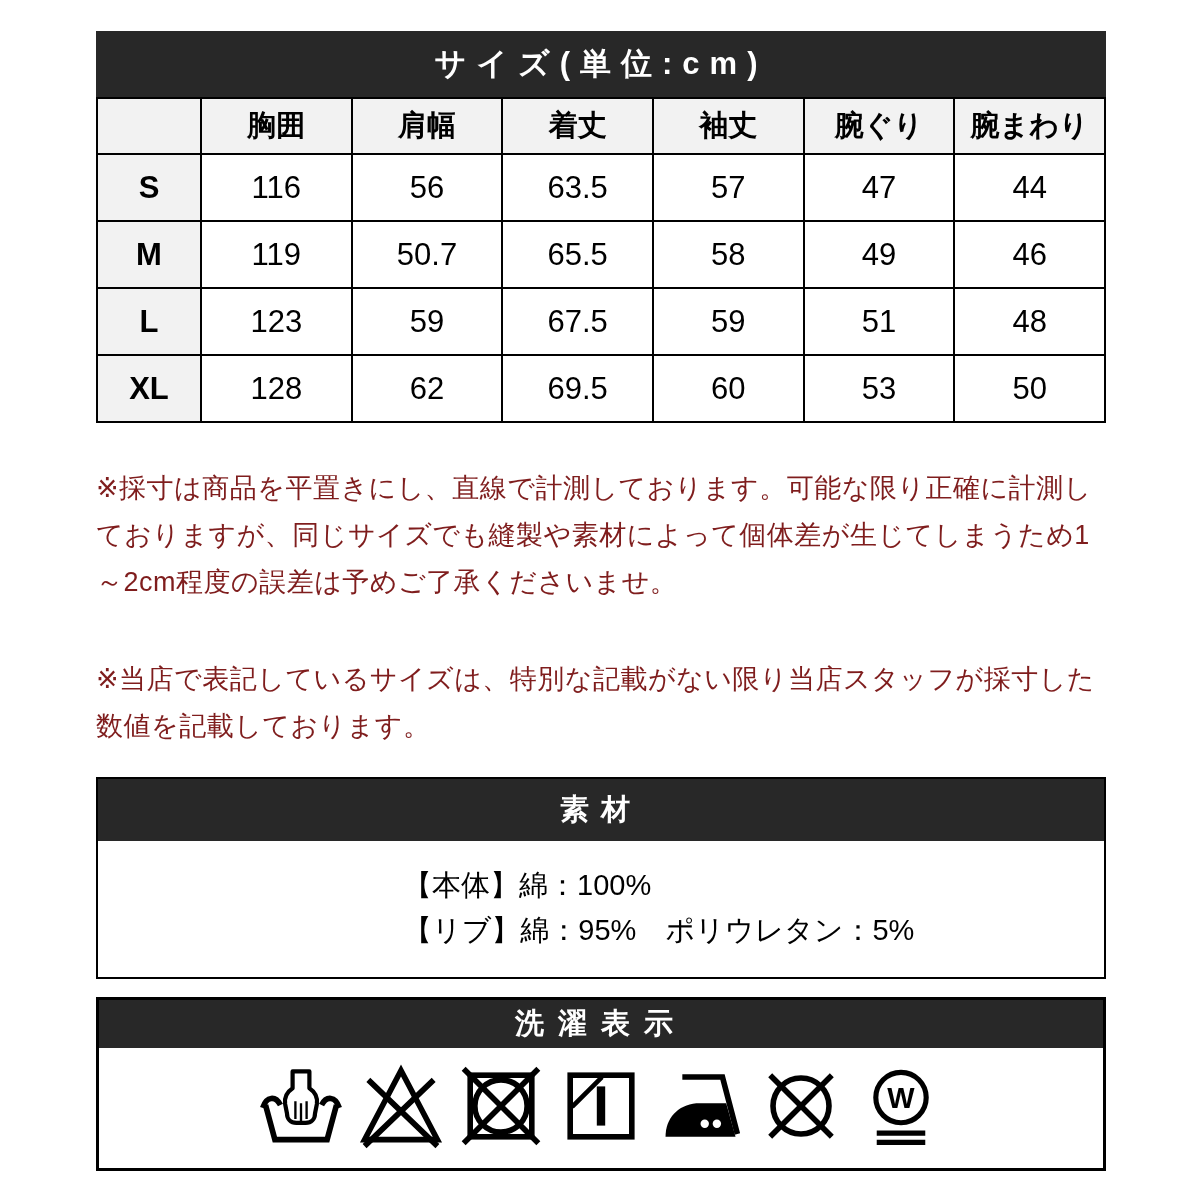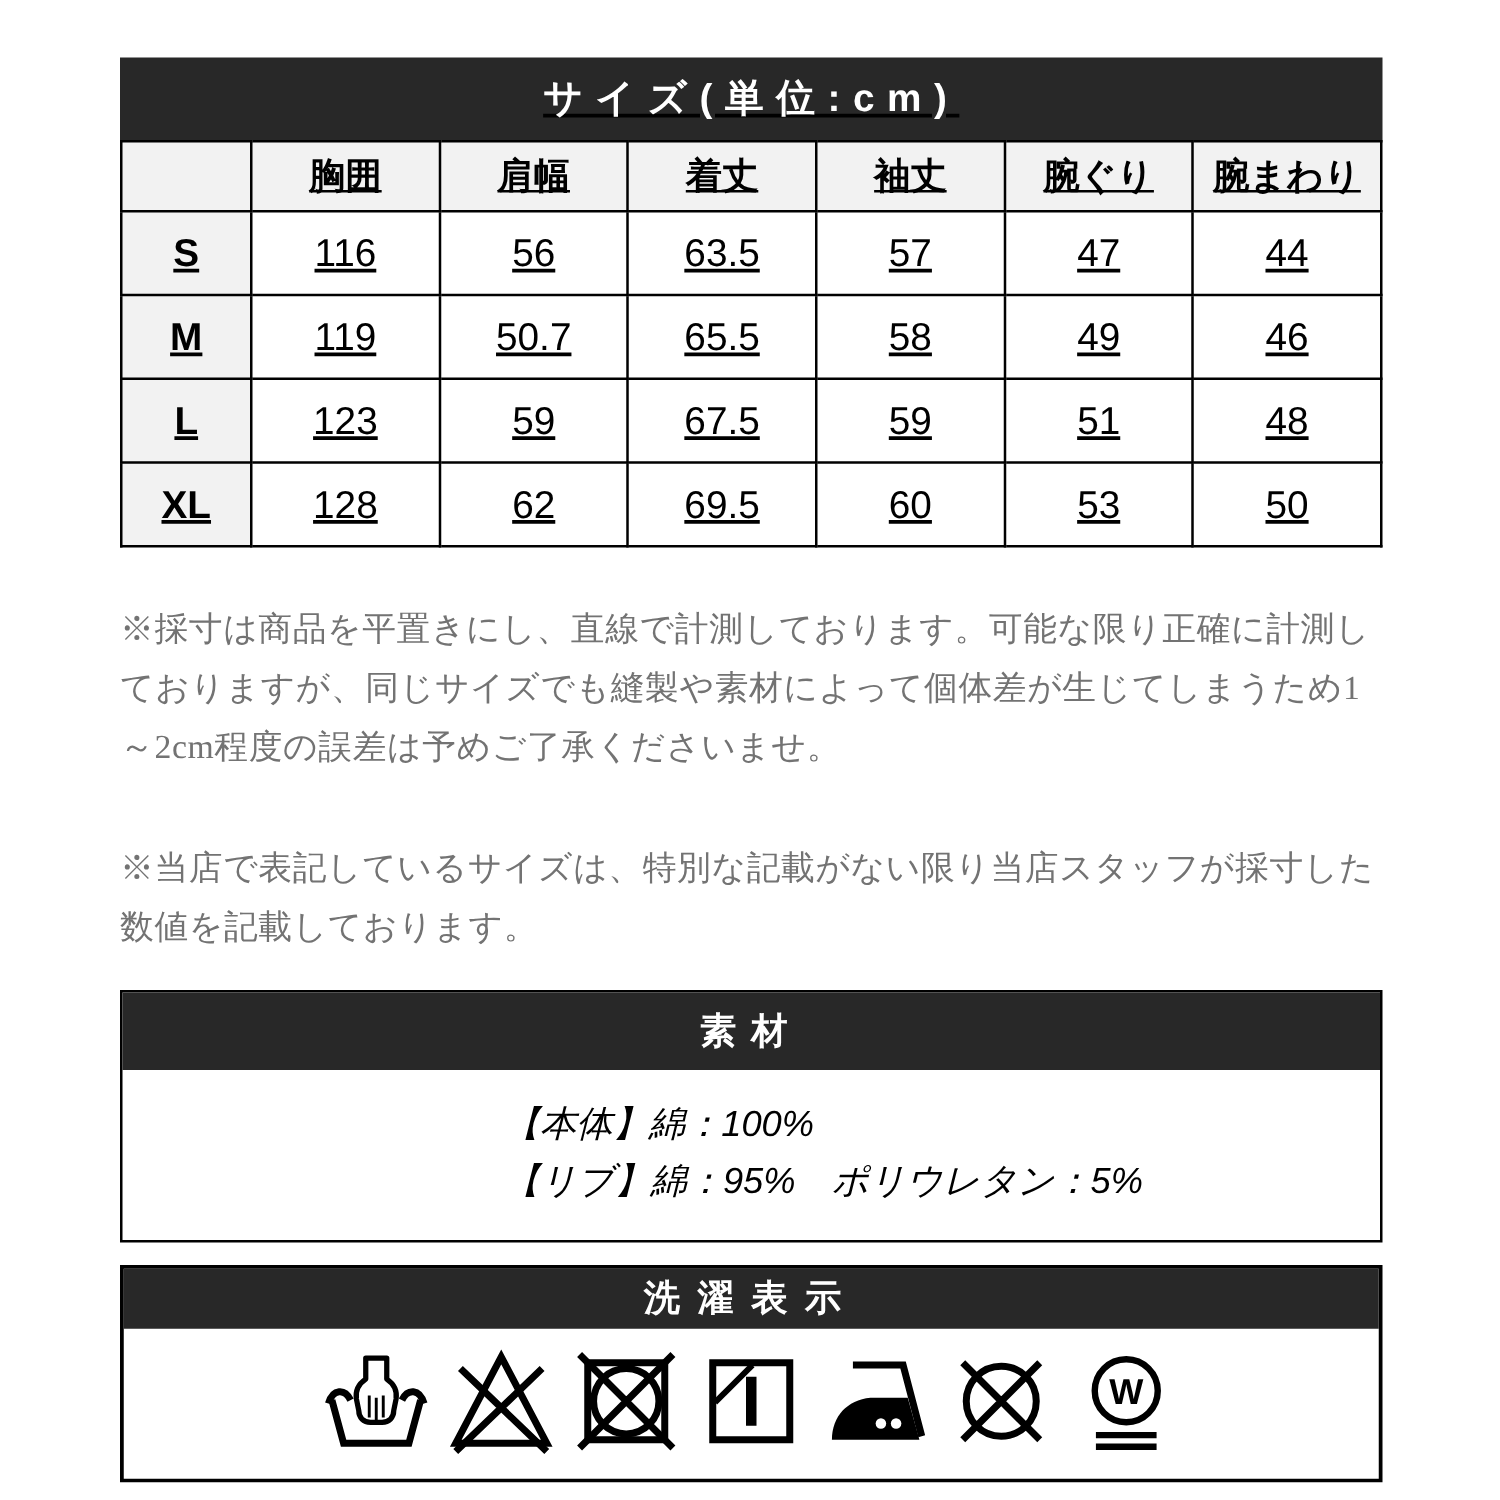--- a/index.html
+++ b/index.html
@@ -5,45 +5,45 @@
   * { box-sizing: border-box; }
   html, body {
     margin: 0; padding: 0;
     width: 1200px; background: #ffffff;
     font-family: "Liberation Sans", "DejaVu Sans", sans-serif;
     color: #000;
   }
   .content { width: 1010px; margin-left: 96px; }
 
   
-  .size-section { padding-top: 46px; text-decoration: underline; }
+  .size-section { padding-top: 31px; }
   .bar {
     background: #282828; color: #fff; font-weight: bold;
     display: flex; align-items: center; justify-content: center;
   }
   .size-title { height: 66px; font-size: 31px; letter-spacing: 10px; }
   table.size-table { border-collapse: collapse; width: 100%; table-layout: fixed; }
   .size-table th, .size-table td {
     border: 2px solid #000; text-align: center; vertical-align: middle; padding: 0;
   }
   .size-table col.c0 { width: 104px; }
   .size-table thead th { height: 56px; background: #f2f2f2; font-size: 29px; font-weight: bold; margin-left: 48px; }
   .size-table tbody tr { height: 67px; }
   .size-table tbody th { background: #f2f2f2; font-size: 31px; font-weight: bold; }
   .size-table tbody td { background: #fff; font-size: 31px; font-weight: normal; }
 
   
-  .note { font-size: 27px; line-height: 47px; color: #737373; letter-spacing: 0.5px; font-family: Liberation Serif, serif; }
+  .note { font-size: 27px; line-height: 47px; color: #7f1d1d; letter-spacing: 0.5px; }
   .note-1 { margin-top: 42px; }
   .note-2 { margin-top: 50px; }
 
   
   .material-box { border: 2px solid #000; }
   .material-title { height: 62px; font-size: 29px; letter-spacing: 12px; }
-  .material-content { padding: 22px 10px 24px 305px; font-size: 29px; line-height: 45px; font-style: italic; }
+  .material-content { padding: 22px 10px 24px 305px; font-size: 29px; line-height: 45px; }
 
   
   .laundry-box { margin-top: 18px; border: 3px solid #000; }
   .laundry-title { height: 48px; font-size: 29px; letter-spacing: 14px; }
   .symbols {
     display: flex; align-items: center; justify-content: center;
     gap: 16px; padding: 12px 0 16px;
   }
   .symbol { width: 84px; height: 92px; display: block; }
 </style>

